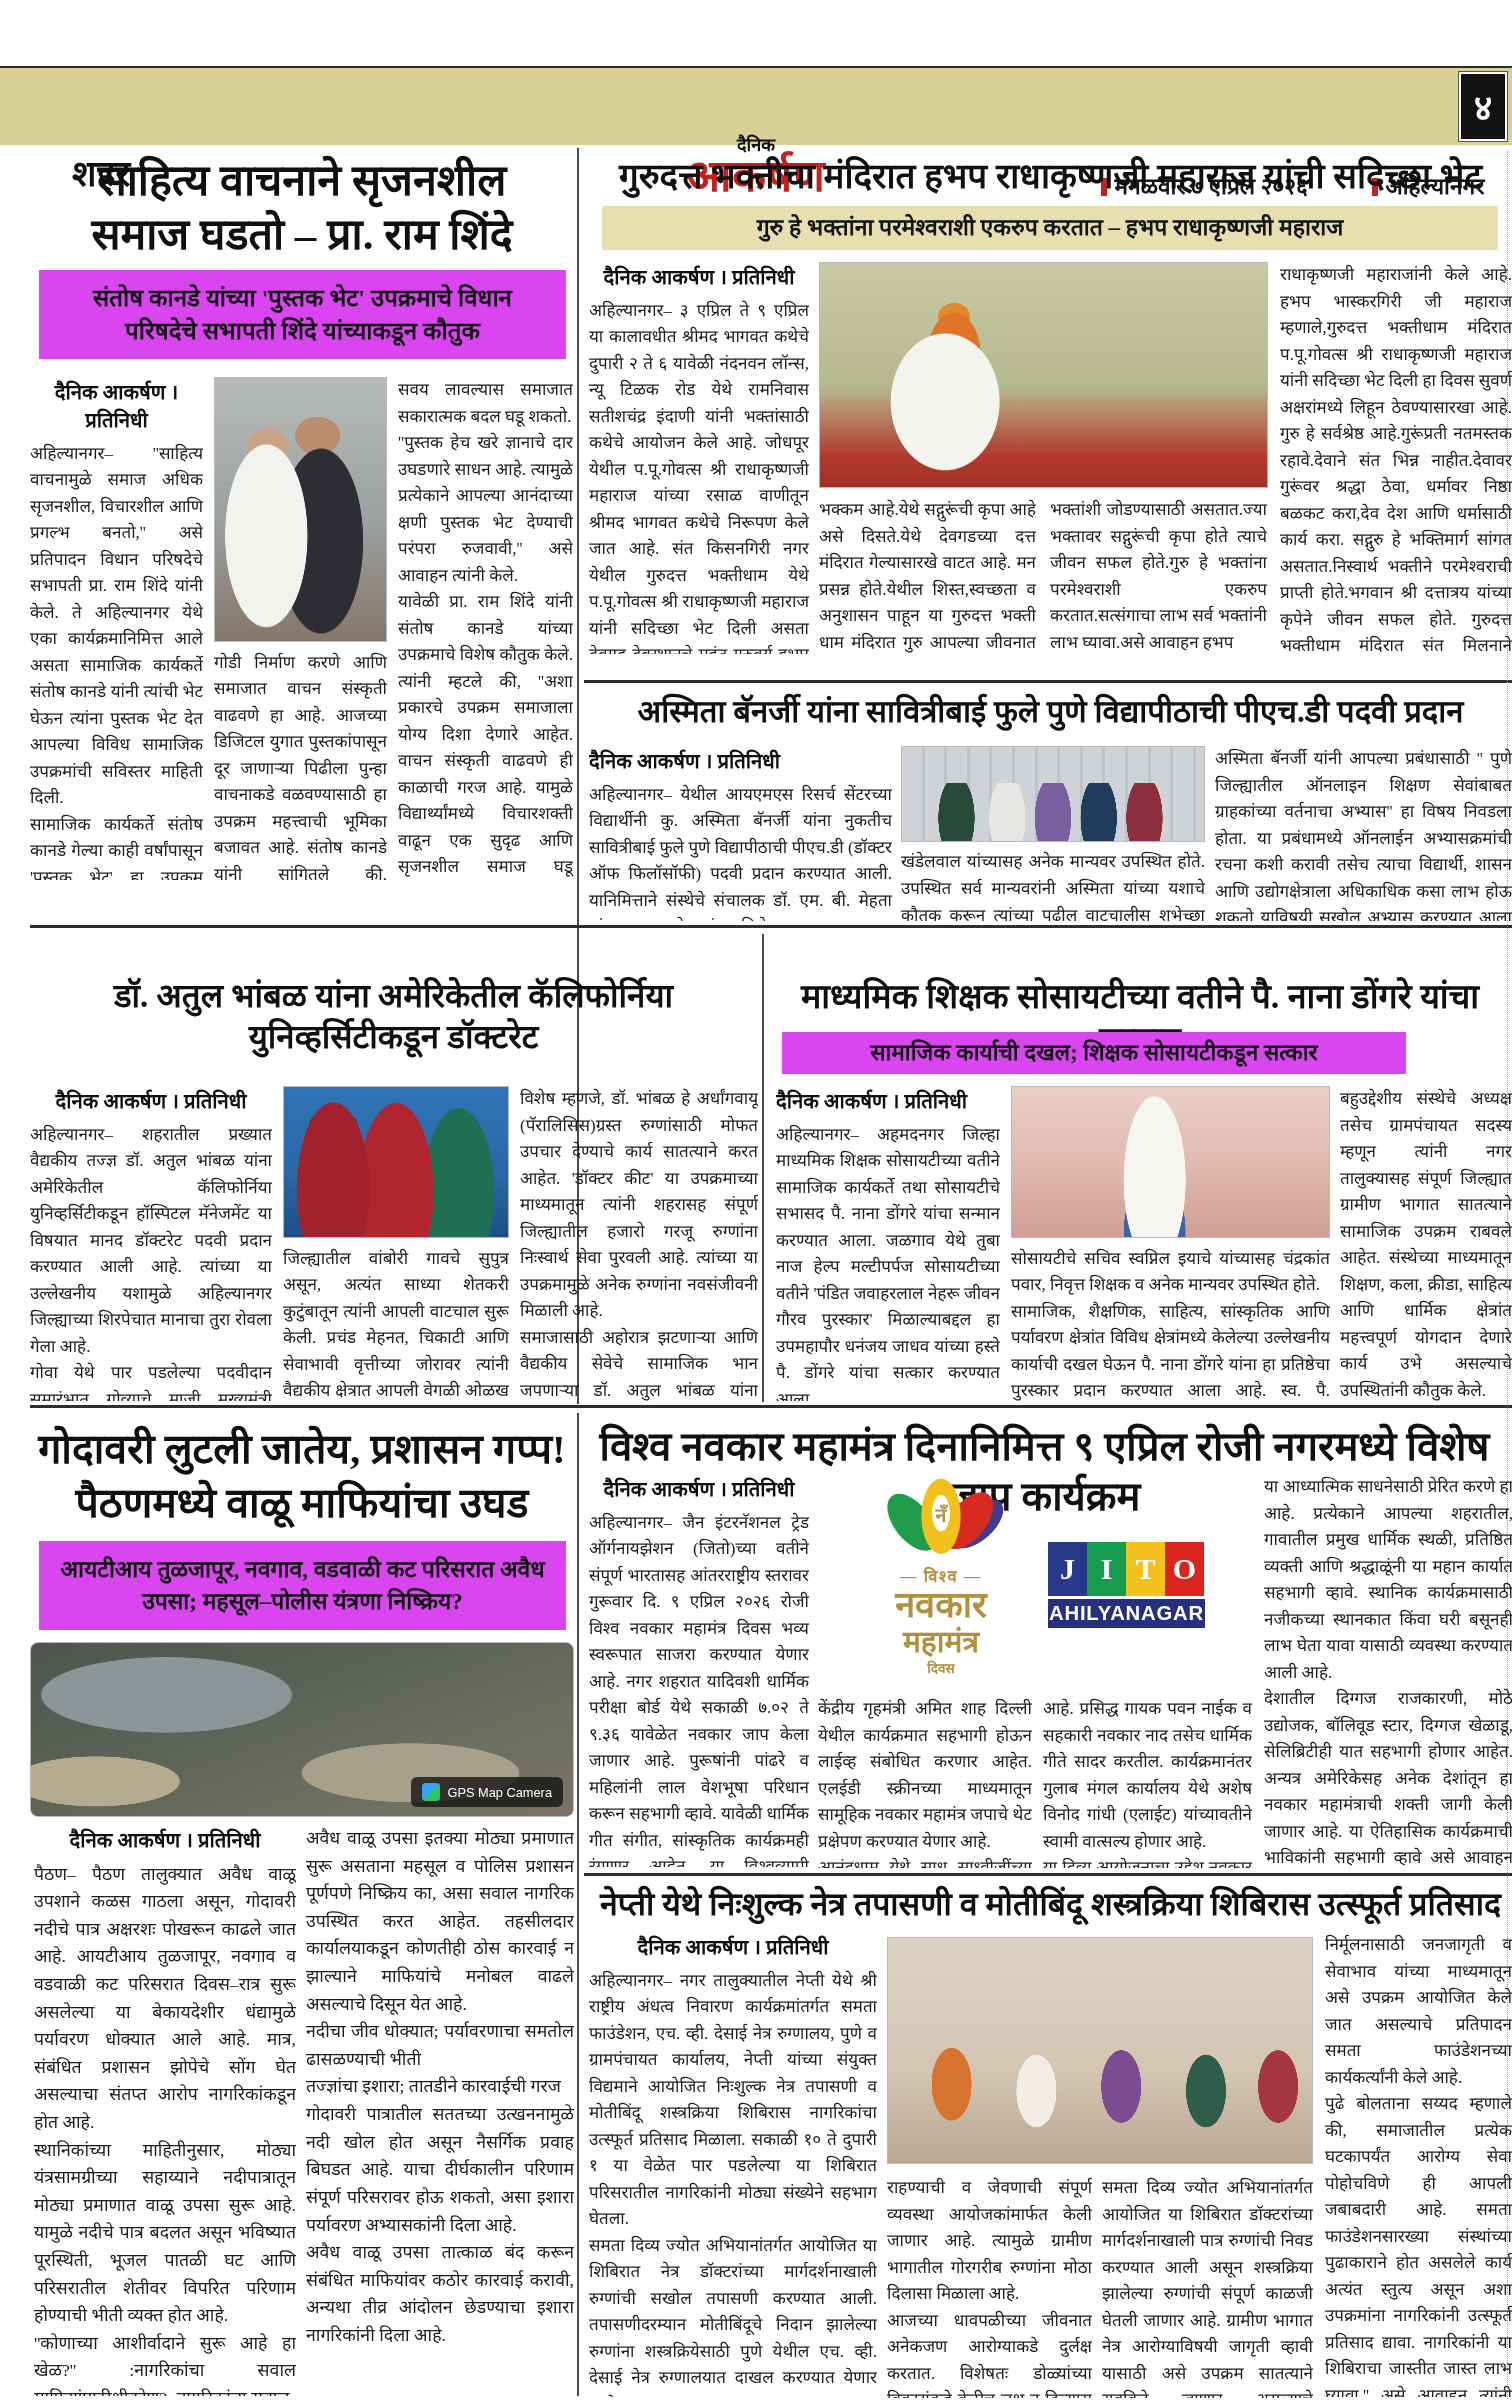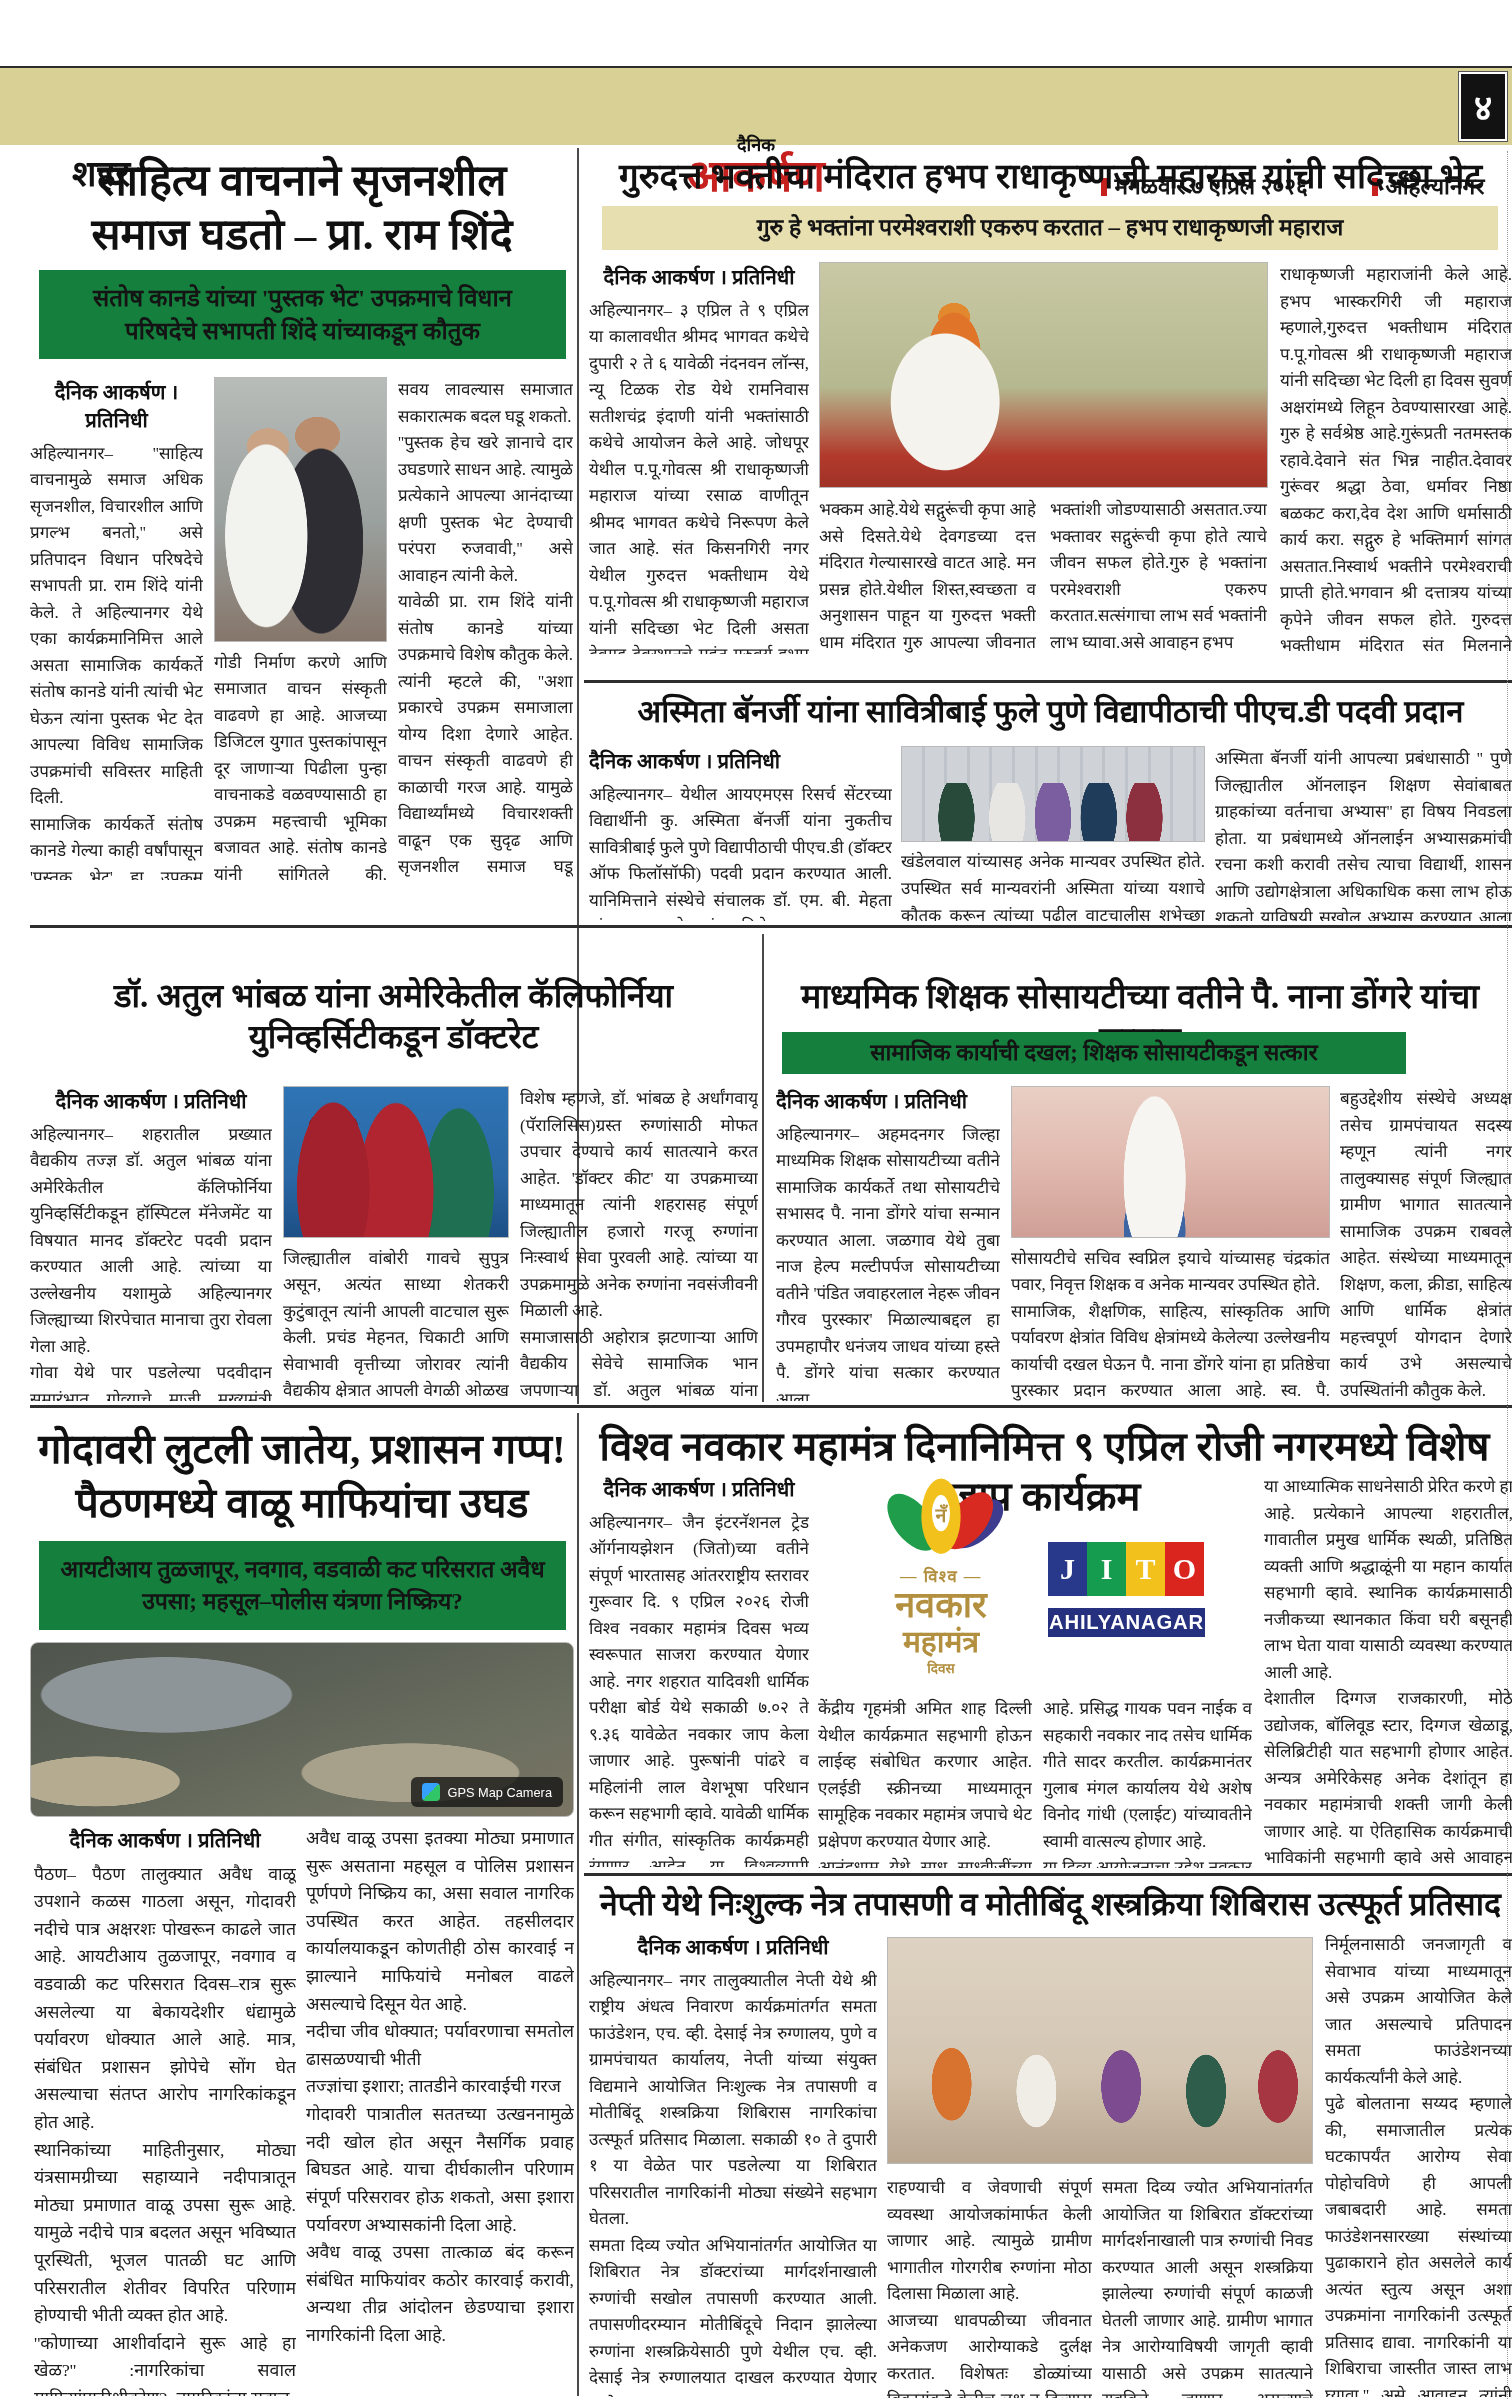--- a/index.html
+++ b/index.html
@@ -15,21 +15,21 @@
   .redbar{display:inline-block;width:6px;height:18px;background:#c6211f;margin-right:7.5px;vertical-align:-2.3px;}
   .pagebox{position:absolute;left:1459px;top:72px;width:44px;height:65px;background:#121212;border:2.3px solid #ffffff;
            outline:0.8px solid #555;color:#fff;font-size:35px;font-weight:bold;display:flex;align-items:center;justify-content:center;}
   
   .hrule{position:absolute;height:3px;background:#2e2e2e;}
   .vrule{position:absolute;width:2.3px;background:#4a4a4a;}
   .edge-dotted{position:absolute;left:1507px;top:151px;height:2248px;border-left:1.5px dotted #9a9a9a;}
   
   .headline{position:absolute;text-align:center;font-weight:bold;color:#101010;line-height:1.25;white-space:pre-line;}
   .kicker{position:absolute;text-align:center;font-weight:bold;color:#c6211f;font-size:23px;}
-  .subhead{position:absolute;text-align:center;font-weight:bold;background:#15803d;color:#141414;
+  .subhead{position:absolute;text-align:center;font-weight:bold;background:#d946ef;color:#141414;
            display:flex;align-items:center;justify-content:center;padding:4.5px 18px;box-sizing:border-box;line-height:1.35;}
   .subhead.tan{background:#e7dfb0;}
   .byline{font-size:20.3px;font-weight:bold;text-align:center;margin-bottom:7.5px;color:#101010;}
   .col{position:absolute;overflow:hidden;}
   .coltext{font-size:17px;line-height:1.56;text-align:justify;white-space:pre-line;color:#1c1c1c;}
   .caption{font-size:17px;line-height:1.6;text-align:justify;white-space:pre-line;color:#1c1c1c;}
   
   .photo{position:relative;overflow:hidden;border:0.8px solid #b9b9b9;box-sizing:border-box;}
   .ph-book{background:
      radial-gradient(68px 151px at 30% 60%, #f2f2ee 0%, #f2f2ee 60%, transparent 61%),
@@ -83,21 +83,21 @@
   
   .lotus-box{position:absolute;text-align:center;}
   .lotus-text1{font-size:16.6px;color:#b3903f;font-weight:bold;letter-spacing:1.5px;}
   .lotus-text2{font-size:36px;color:#b3903f;font-weight:bold;line-height:1.05;}
   .lotus-text3{font-size:30px;color:#b3903f;font-weight:bold;line-height:1.1;}
   .lotus-text4{font-size:13.6px;color:#b3903f;font-weight:bold;}
   .jito-box{position:absolute;}
   .jito-row{display:flex;}
   .jito-sq{width:39px;height:54px;display:flex;align-items:center;justify-content:center;
            color:#fff;font-size:30px;font-weight:bold;font-family:"Liberation Serif",serif;}
-  .jito-bar{margin-top:12px;background:#25307e;color:#fff;text-align:center;font-family:"Liberation Sans",sans-serif;
+  .jito-bar{margin-top:3px;background:#25307e;color:#fff;text-align:center;font-family:"Liberation Sans",sans-serif;
             font-weight:bold;font-size:20.3px;letter-spacing:0.8px;padding:3px 0;width:157px;}
 </style>
 </head>
 <body>
 
 <div class="page">
 
   <div class="band">
     <div class="section-name">शहर</div>
     <div class="logo-wrap">

